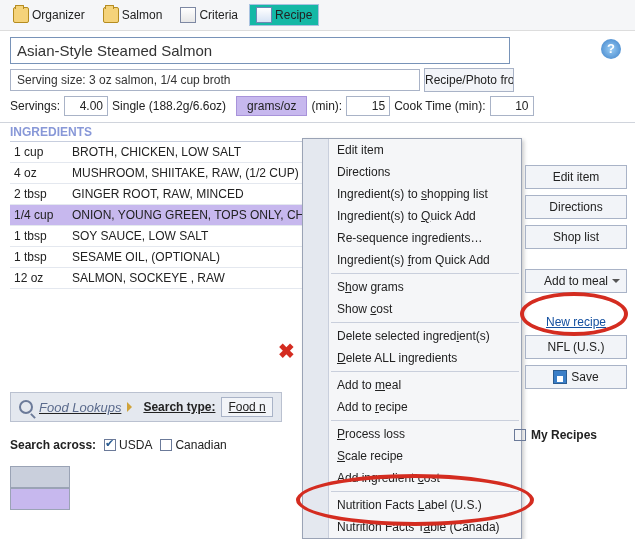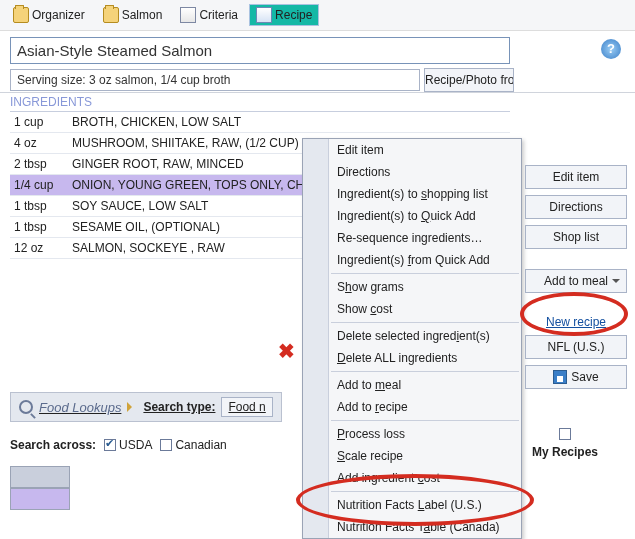--- a/index.html
+++ b/index.html
@@ -82,21 +82,21 @@
   .gramsoz {
     padding:2px 10px;
     background:#c7b8ee;
     border:1px solid #a893da;
   }
 
   
   .ing-table { width:500px; border-collapse:collapse; margin-left:10px;}
   .ing-head th {
     text-align:left;
-    font-weight:normal;
+    font-weight:bold;
     color:#8898d8;
     font-size:12px;
     border-bottom:1px solid #c7cede;
     padding:2px 0;
   }
   .ing-row td { padding:3px 4px; border-bottom:1px solid #e4e8ef; white-space:nowrap;}
   .qty { width:58px;}
   .ing-row.selected td { background:#c7b8ee; }
 
   
@@ -201,24 +201,23 @@
   .stype-lbl { font-weight:bold; }
   .stype-dd {
     border:1px solid #a9b3c7; background:#f2f4f8; padding:2px 6px;
   }
   .search-row { display:flex; align-items:center; gap:8px; margin-top:16px;}
   .chk { display:flex; align-items:center; gap:3px;}
   .chk .box { width:12px; height:12px; border:1px solid #6b7a99; background:#fff; position:relative;}
   .chk .box.checked::after{content:"✔"; position:absolute; top:-3px; left:0; font-size:11px; color:#2b5c91;}
 
   .myrecipes {
-    position:absolute; left:532px; top:428px;
+    position:absolute; left:514px; top:428px;
     display:flex; align-items:center; gap:5px;
     font-weight:bold;
-    flex-direction:column;
   }
 
   .swatches { margin-top:14px; display:flex;}
   .sw { width:60px; height:22px; border:1px solid #9aa3b5;}
   .sw.grey { background:#c9cfdc;}
   .sw.lav  { background:#c7b8ee; margin-top:22px; margin-left:-60px;}
 
   
   .ellipse {
     position:absolute;
@@ -252,20 +251,30 @@
 </div>
 
 <div class="recipe-head">
   <div class="title-box">Asian-Style Steamed Salmon</div>
 
   <div class="head-row">
     <div class="serving-box">Serving size: 3 oz salmon, 1/4 cup broth</div>
     <div class="photo-btn">Recipe/Photo from</div>
   </div>
 
+  <div class="row3">
+    <span class="lbl">Servings:</span>
+    <span class="num-inp">4.00</span>
+    <span class="single-lbl">Single (188.2g/6.6oz)</span>
+    <span class="gramsoz">grams/oz</span>
+    <span class="lbl">(min):</span>
+    <span class="num-inp">15</span>
+    <span class="lbl">Cook Time (min):</span>
+    <span class="num-inp">10</span>
+  </div>
 </div>
 
 <table class="ing-table">
   <thead class="ing-head">
     <tr>
         <th colspan="2">INGREDIENTS</th>
       </tr>
   </thead>
   <tbody id="ing-body">
       <tr class="ing-row">

